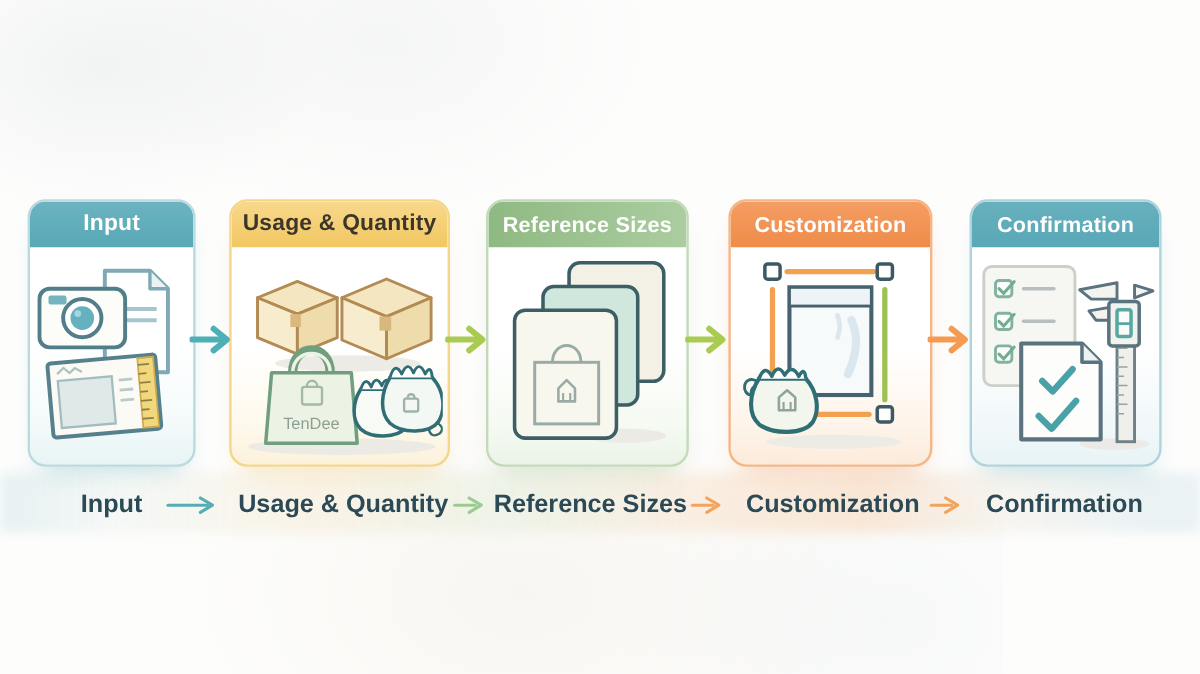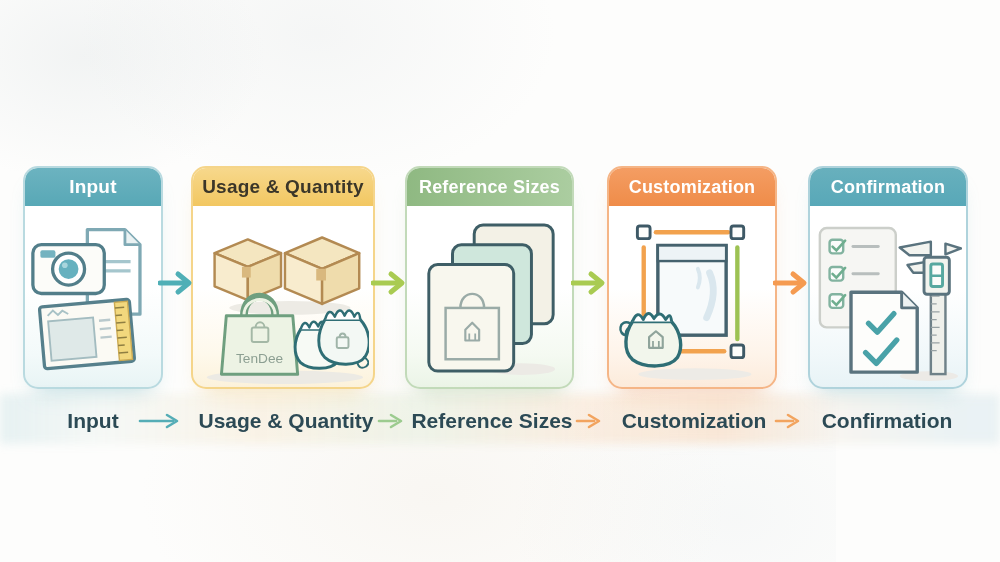--- a/index.html
+++ b/index.html
@@ -22,21 +22,21 @@
     position:absolute;top:166px;height:223px;
     border-radius:15px;border:2px solid;
     box-sizing:border-box;overflow:hidden;
   }
   .card .hd{
     height:38px;display:flex;align-items:center;justify-content:center;
     font-size:19px;font-weight:700;letter-spacing:.2px;
     border-radius:12px 12px 0 0;
   }
   .card .bd{
-    height:181px;display:flex;align-items:flex-end;justify-content:center;
+    height:181px;display:flex;align-items:center;justify-content:center;
   }
   .c1{left:23px;width:140px;border-color:#B9DAE0;
       background:linear-gradient(180deg,#FFFFFF 55%,#F3FAFA 85%,#E8F4F5);
       box-shadow:0 14px 22px -12px rgba(95,172,187,.40);}
   .c1 .hd{background:linear-gradient(180deg,#6CB3C0,#58A8B6);color:#FFFFFF;}
   .c2{left:191px;width:184px;border-color:#F5D58A;
       background:linear-gradient(180deg,#FFFFFF 55%,#FEF9EC 85%,#FCF2DB);
       box-shadow:0 14px 22px -12px rgba(242,198,105,.45);}
   .c2 .hd{background:linear-gradient(180deg,#F7D88C,#F2C761);color:#3B3629;}
   .c3{left:405px;width:169px;border-color:#C2DAB9;

